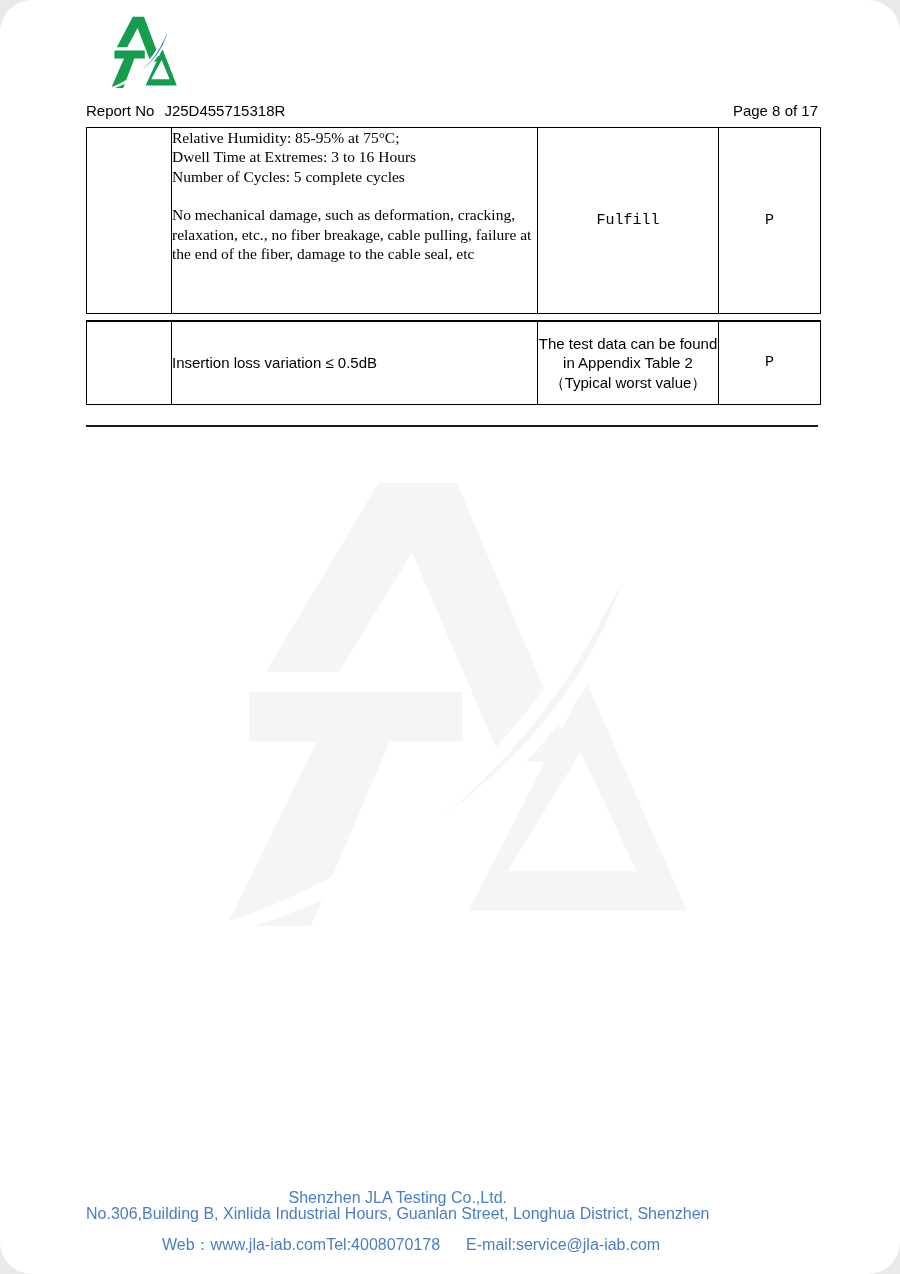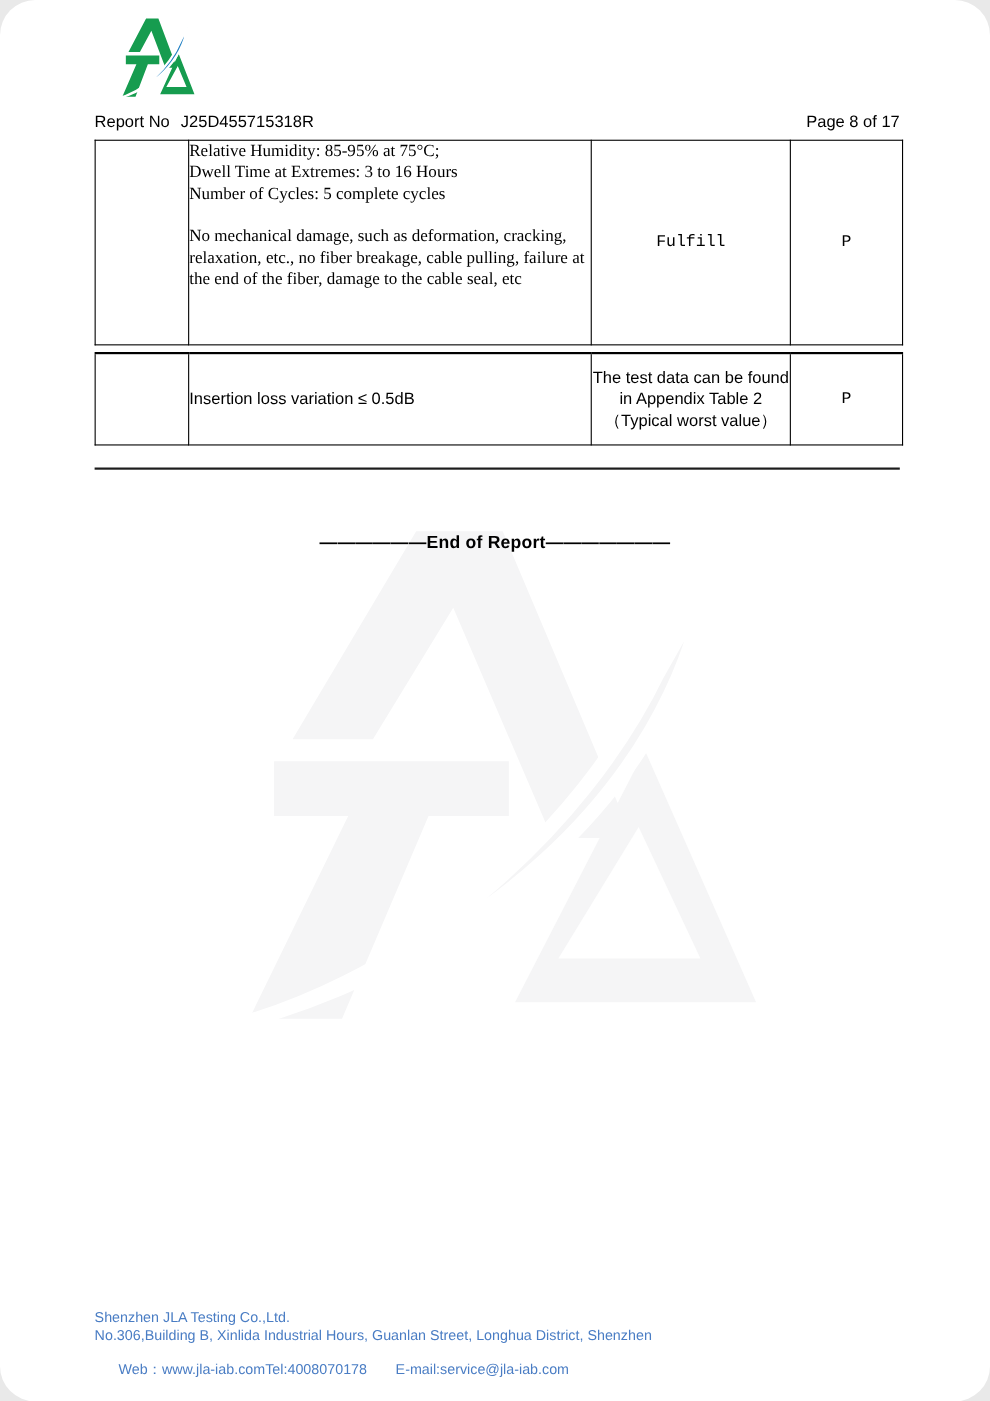--- a/index.html
+++ b/index.html
@@ -43,21 +43,21 @@
   .t1 .cell-center { vertical-align:middle; }
   .cell-req-sans { font-size:15px; padding:0 6px; vertical-align:middle; }
   .cell-res-multiline { font-size:15px; line-height:19.5px; text-align:center; vertical-align:middle; padding:2px 2px; }
   
   .bottom-rule { left:86px; top:425px; width:732px; height:2px; background:#1c1c1c; z-index:2; }
   .end-report {
     left:0; top:485px; width:900px; text-align:center;
     font-weight:bold; font-size:16px; letter-spacing:0.2px; z-index:2;
   }
   
-  .footer { left:86px; top:1190px; font-size:13px; line-height:15.6px; z-index:2; }
+  .footer { left:86px; top:1190px; font-size:16px; line-height:15.6px; z-index:2;text-align:center; }
   .footer .f-line { white-space:pre; }
   .contact-gap-1 { }
   .contact-gap-2 { margin-left:26px; }
 </style>
 </head>
 <body>
 
 <div class="page">
 
   <svg class="layer watermark" viewBox="0 0 110 100" preserveAspectRatio="none" aria-hidden="true">
@@ -116,21 +116,20 @@
       <td></td>
       <td class="cell-req-sans">Insertion loss variation ≤ 0.5dB</td>
       <td class="cell-res-multiline">The test data can be found in Appendix Table 2（Typical worst value）</td>
       <td class="cell-center">P</td>
     </tr>
   </tbody>
     </table>
 
   <div class="layer bottom-rule"></div>
 
-  <div class="layer end-report">——————End of Report———————</div>
 
   <div class="layer footer" style="color:#4a7dc4;">
     <div class="f-line">Shenzhen JLA Testing Co.,Ltd.</div>
     <div class="f-line">No.306,Building B, Xinlida Industrial Hours, Guanlan Street, Longhua District, Shenzhen</div>
     <div class="f-line">
       <span>Web：www.jla-iab.com</span><span class="contact-gap-1">Tel:4008070178</span><span class="contact-gap-2">E-mail:service@jla-iab.com</span>
     </div>
   </div>
 
 </div>

